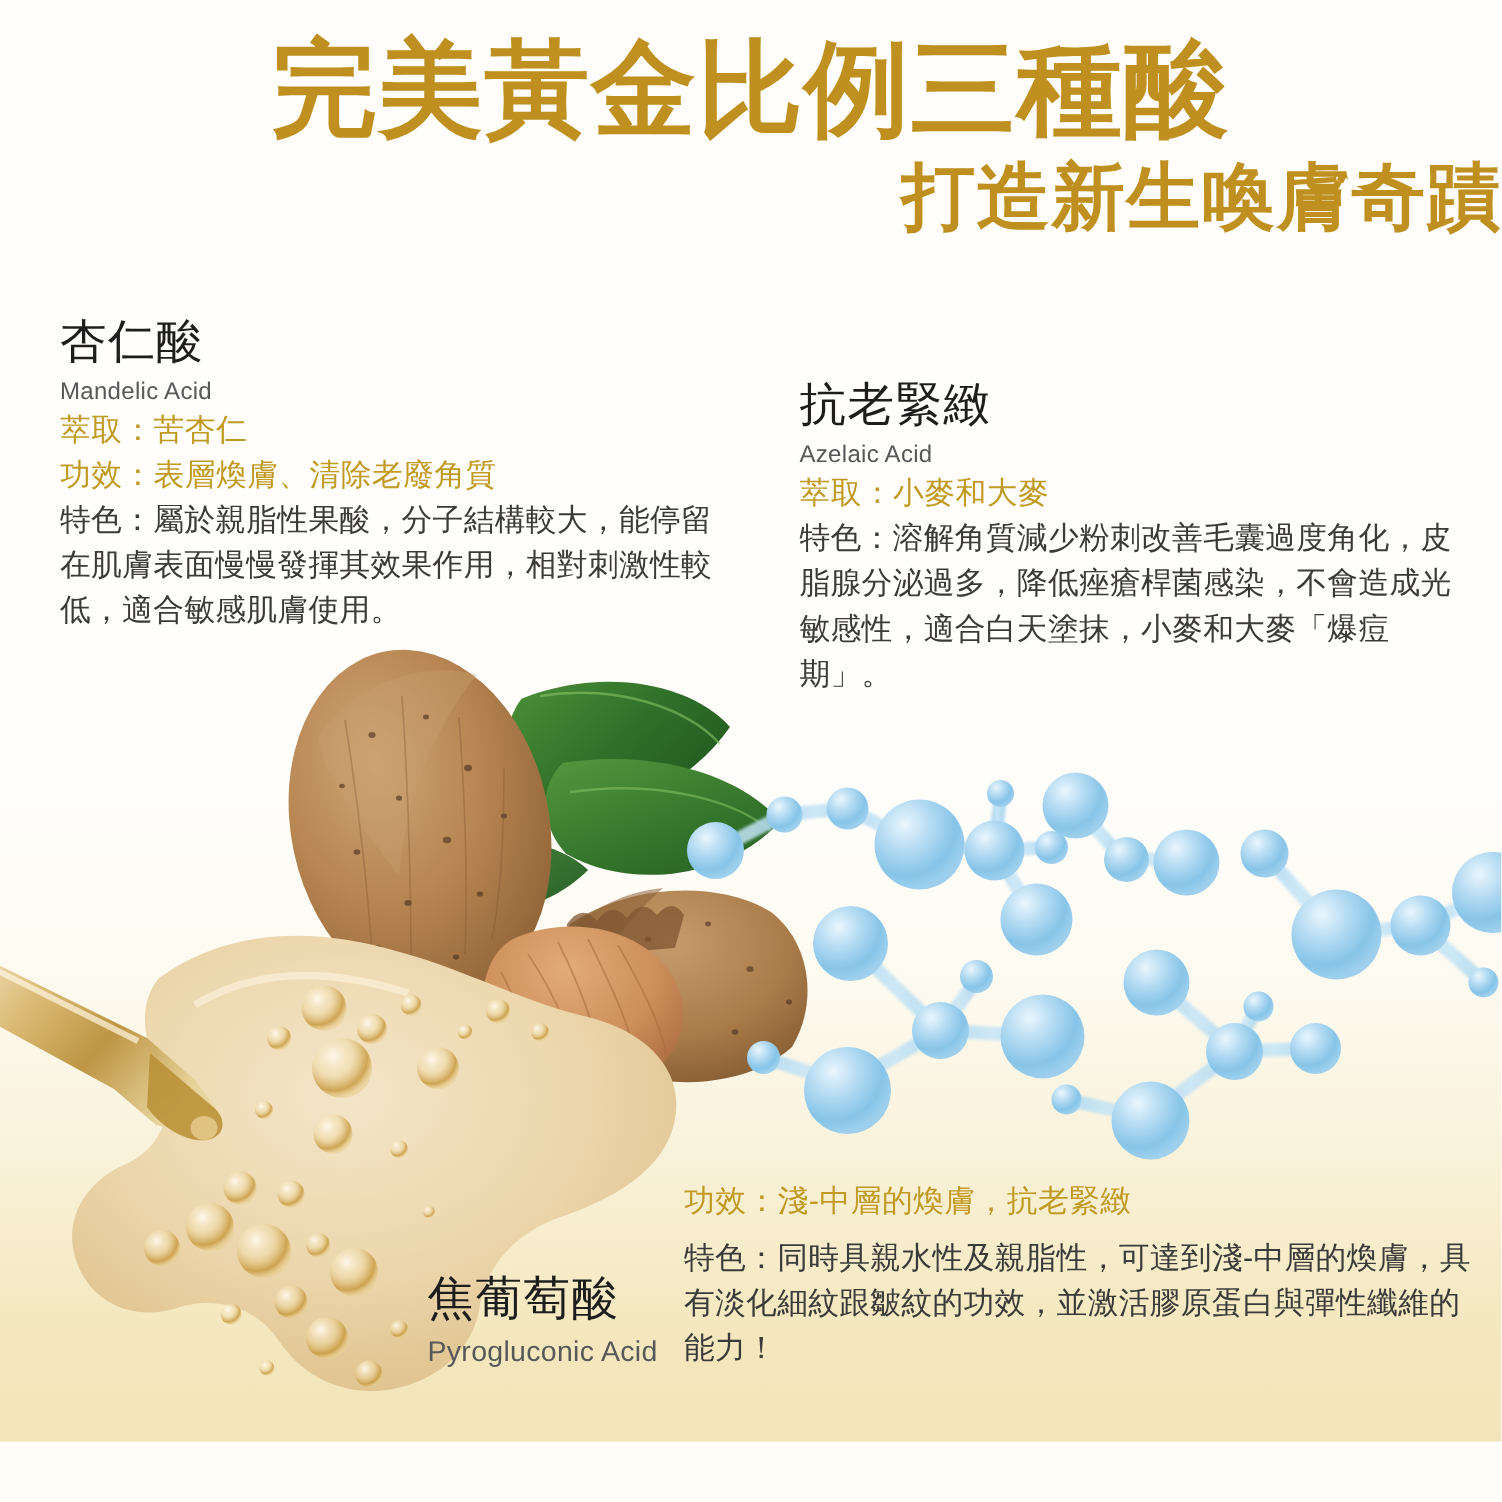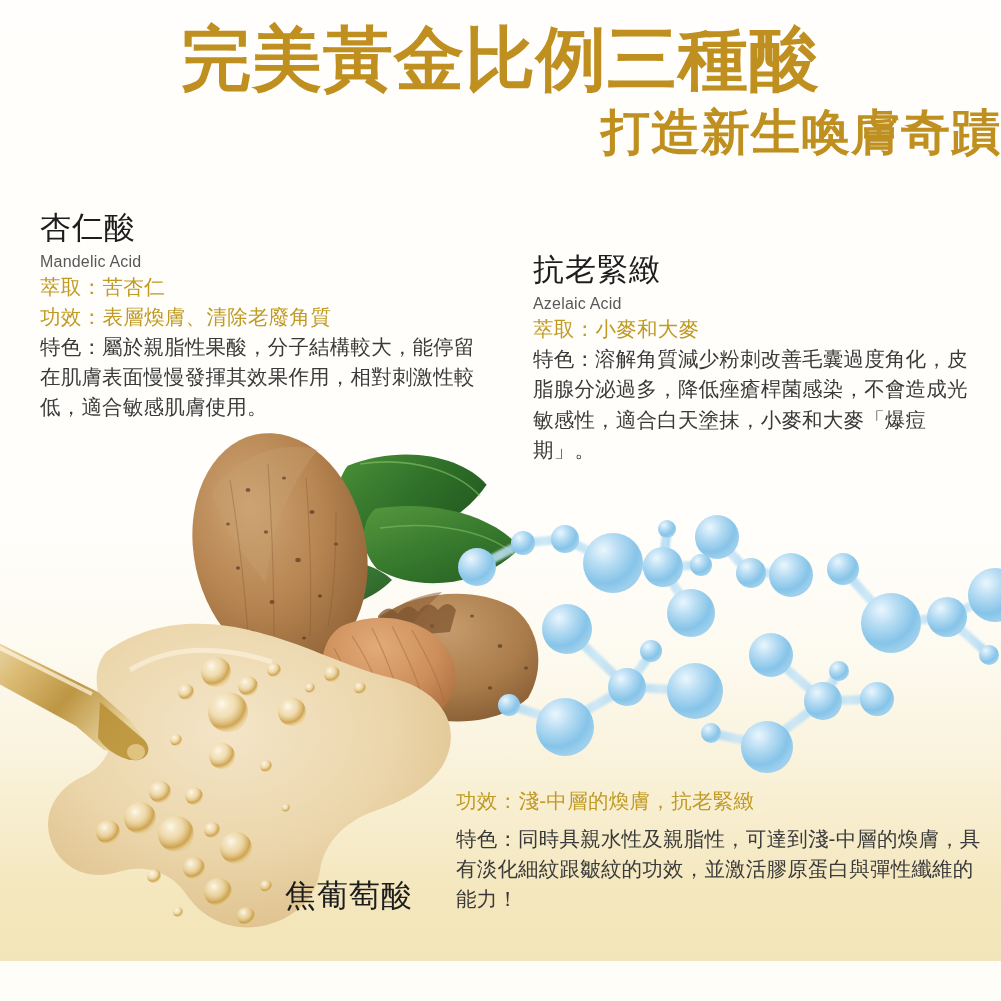--- a/index.html
+++ b/index.html
@@ -327,20 +327,21 @@
     <div class="zh-title">抗老緊緻</div>
     <div class="en-title">Azelaic Acid</div>
     <div class="gold">萃取：小麥和大麥</div>
     <div class="body">特色：溶解角質減少粉刺改善毛囊過度角化，皮脂腺分泌過多，降低痤瘡桿菌感染，不會造成光敏感性，適合白天塗抹，小麥和大麥「爆痘期」。</div>
   </div>
 
   <div class="block" id="blk-pyro">
     <div class="pyro-row">
       <div class="pyro-left">
         <div class="zh-title">焦葡萄酸</div>
+        <div class="en-title">Pyrogluconic Acid</div>
       </div>
       <div class="pyro-right">
         <div class="gold">功效：淺-中層的煥膚，抗老緊緻</div>
         <div class="body">特色：同時具親水性及親脂性，可達到淺-中層的煥膚，具有淡化細紋跟皺紋的功效，並激活膠原蛋白與彈性纖維的能力！</div>
       </div>
     </div>
   </div>
 
 </div>
 

